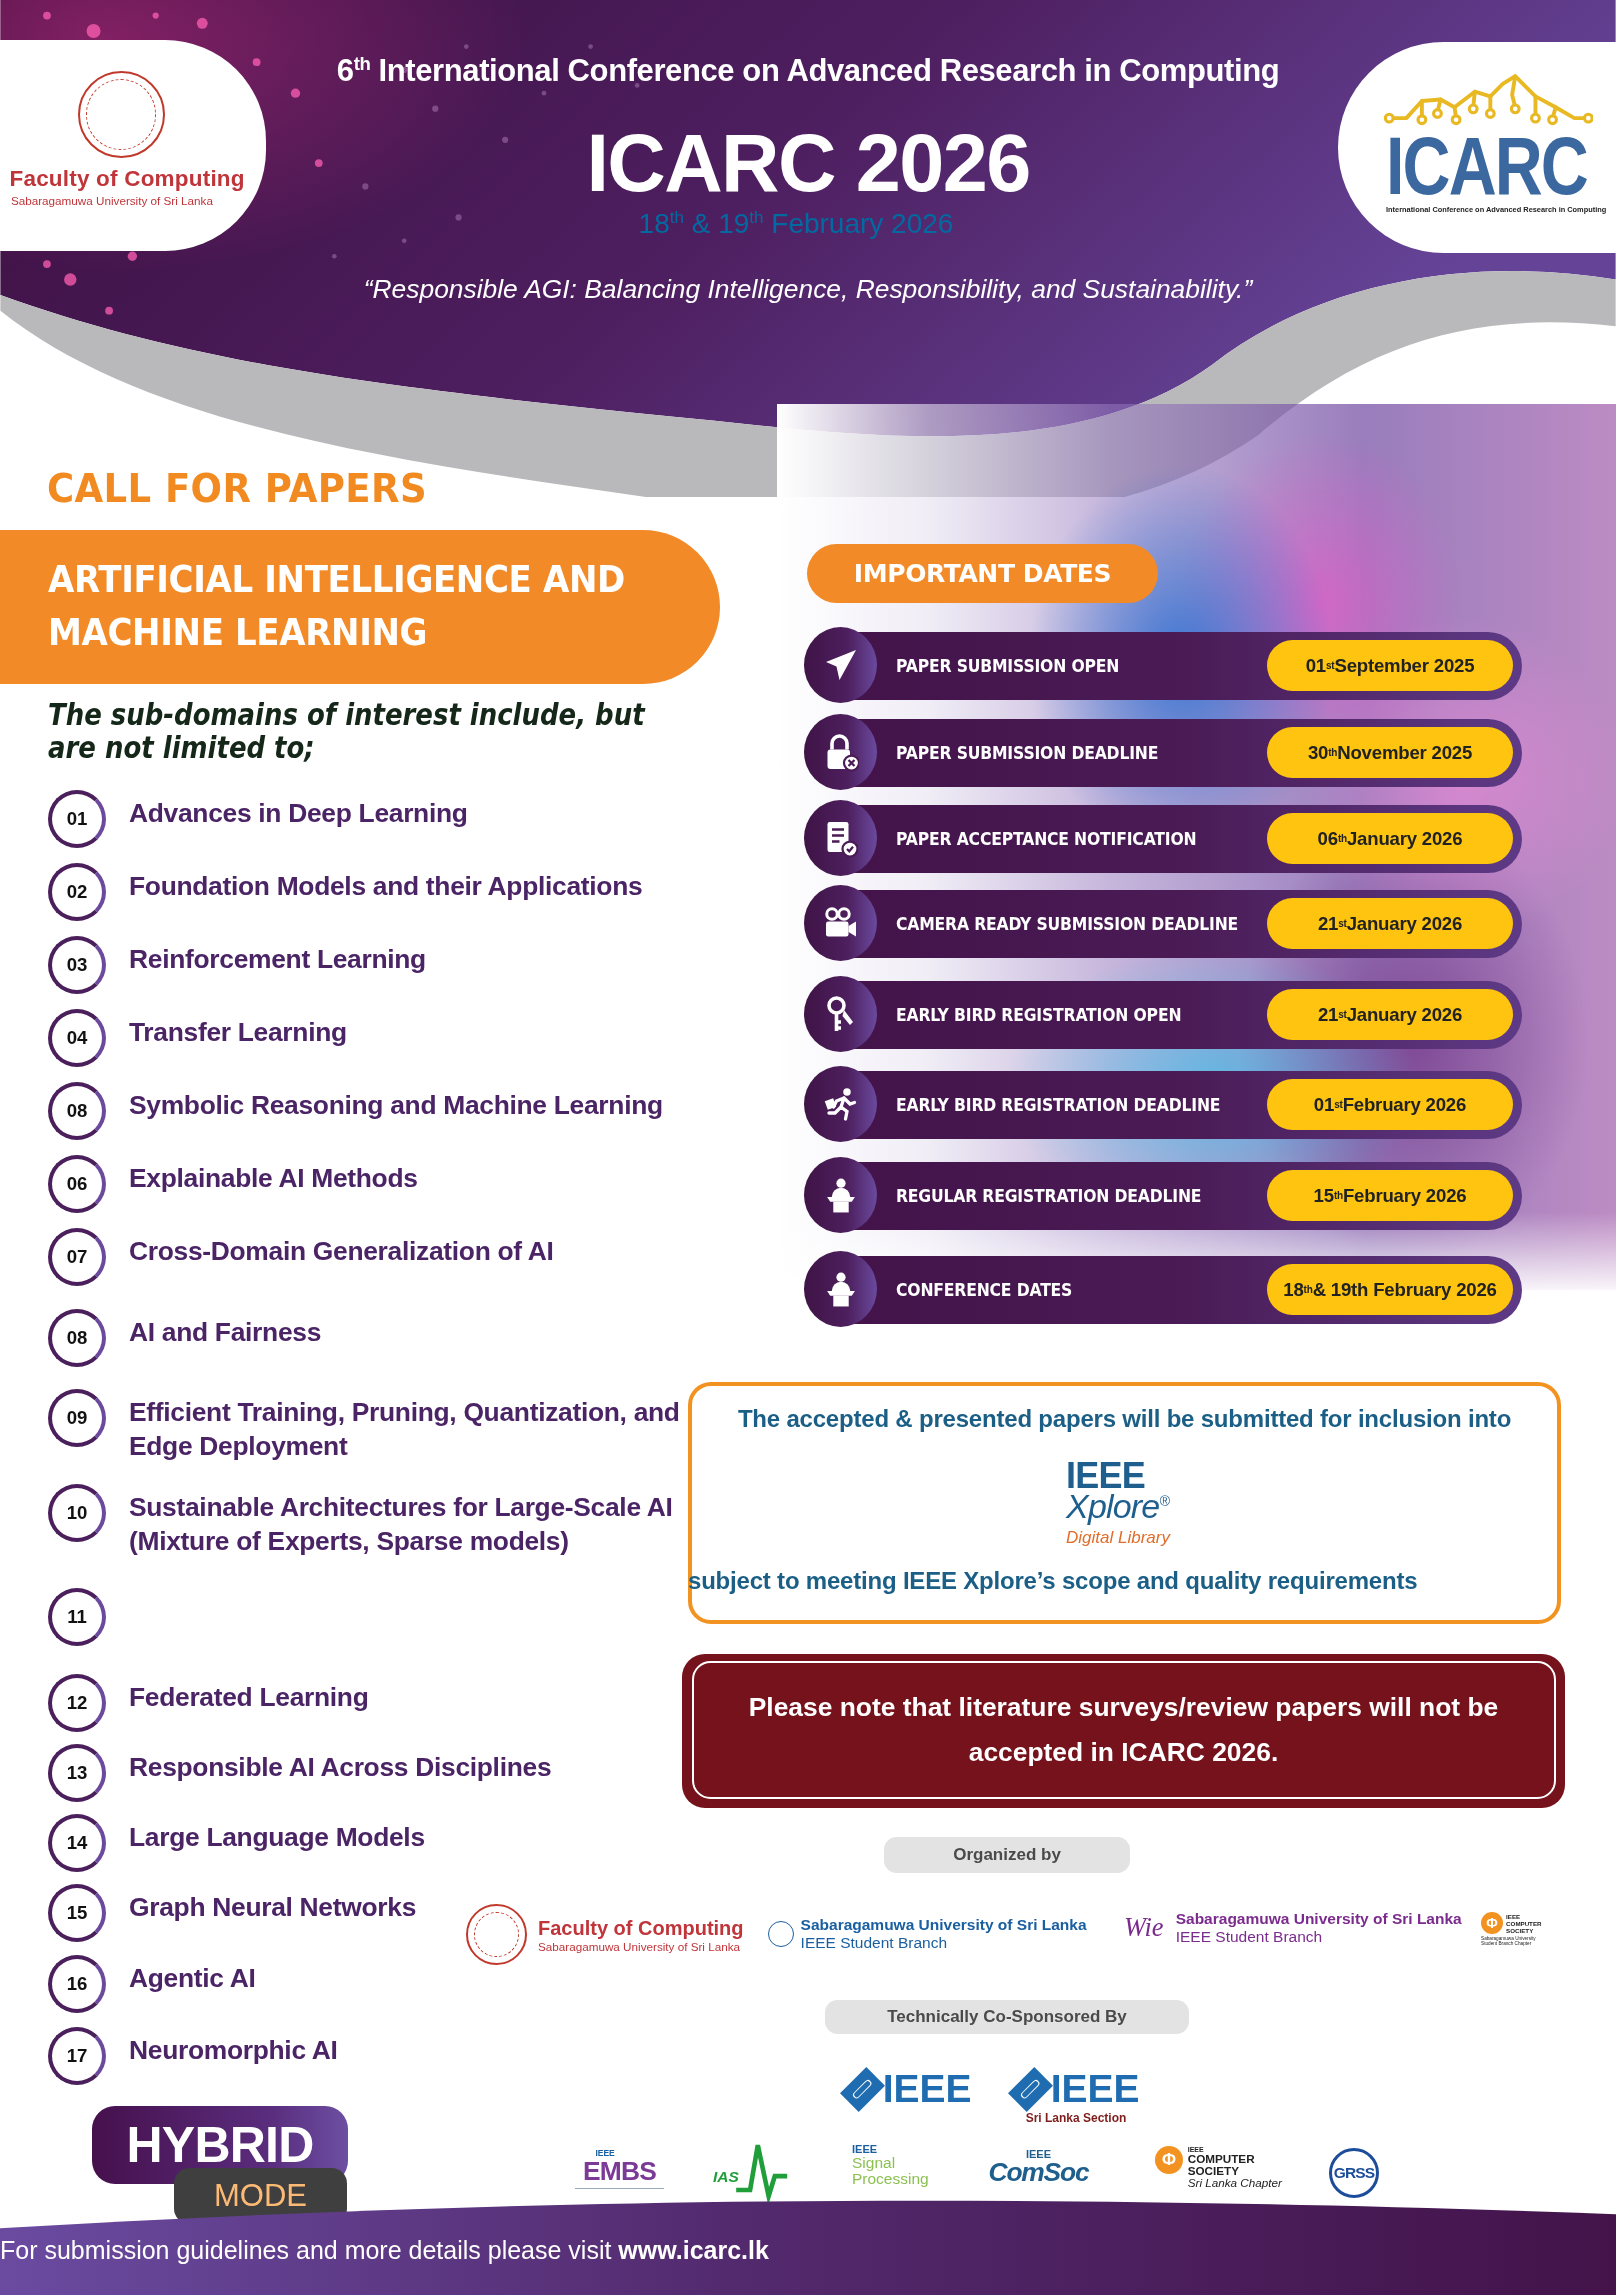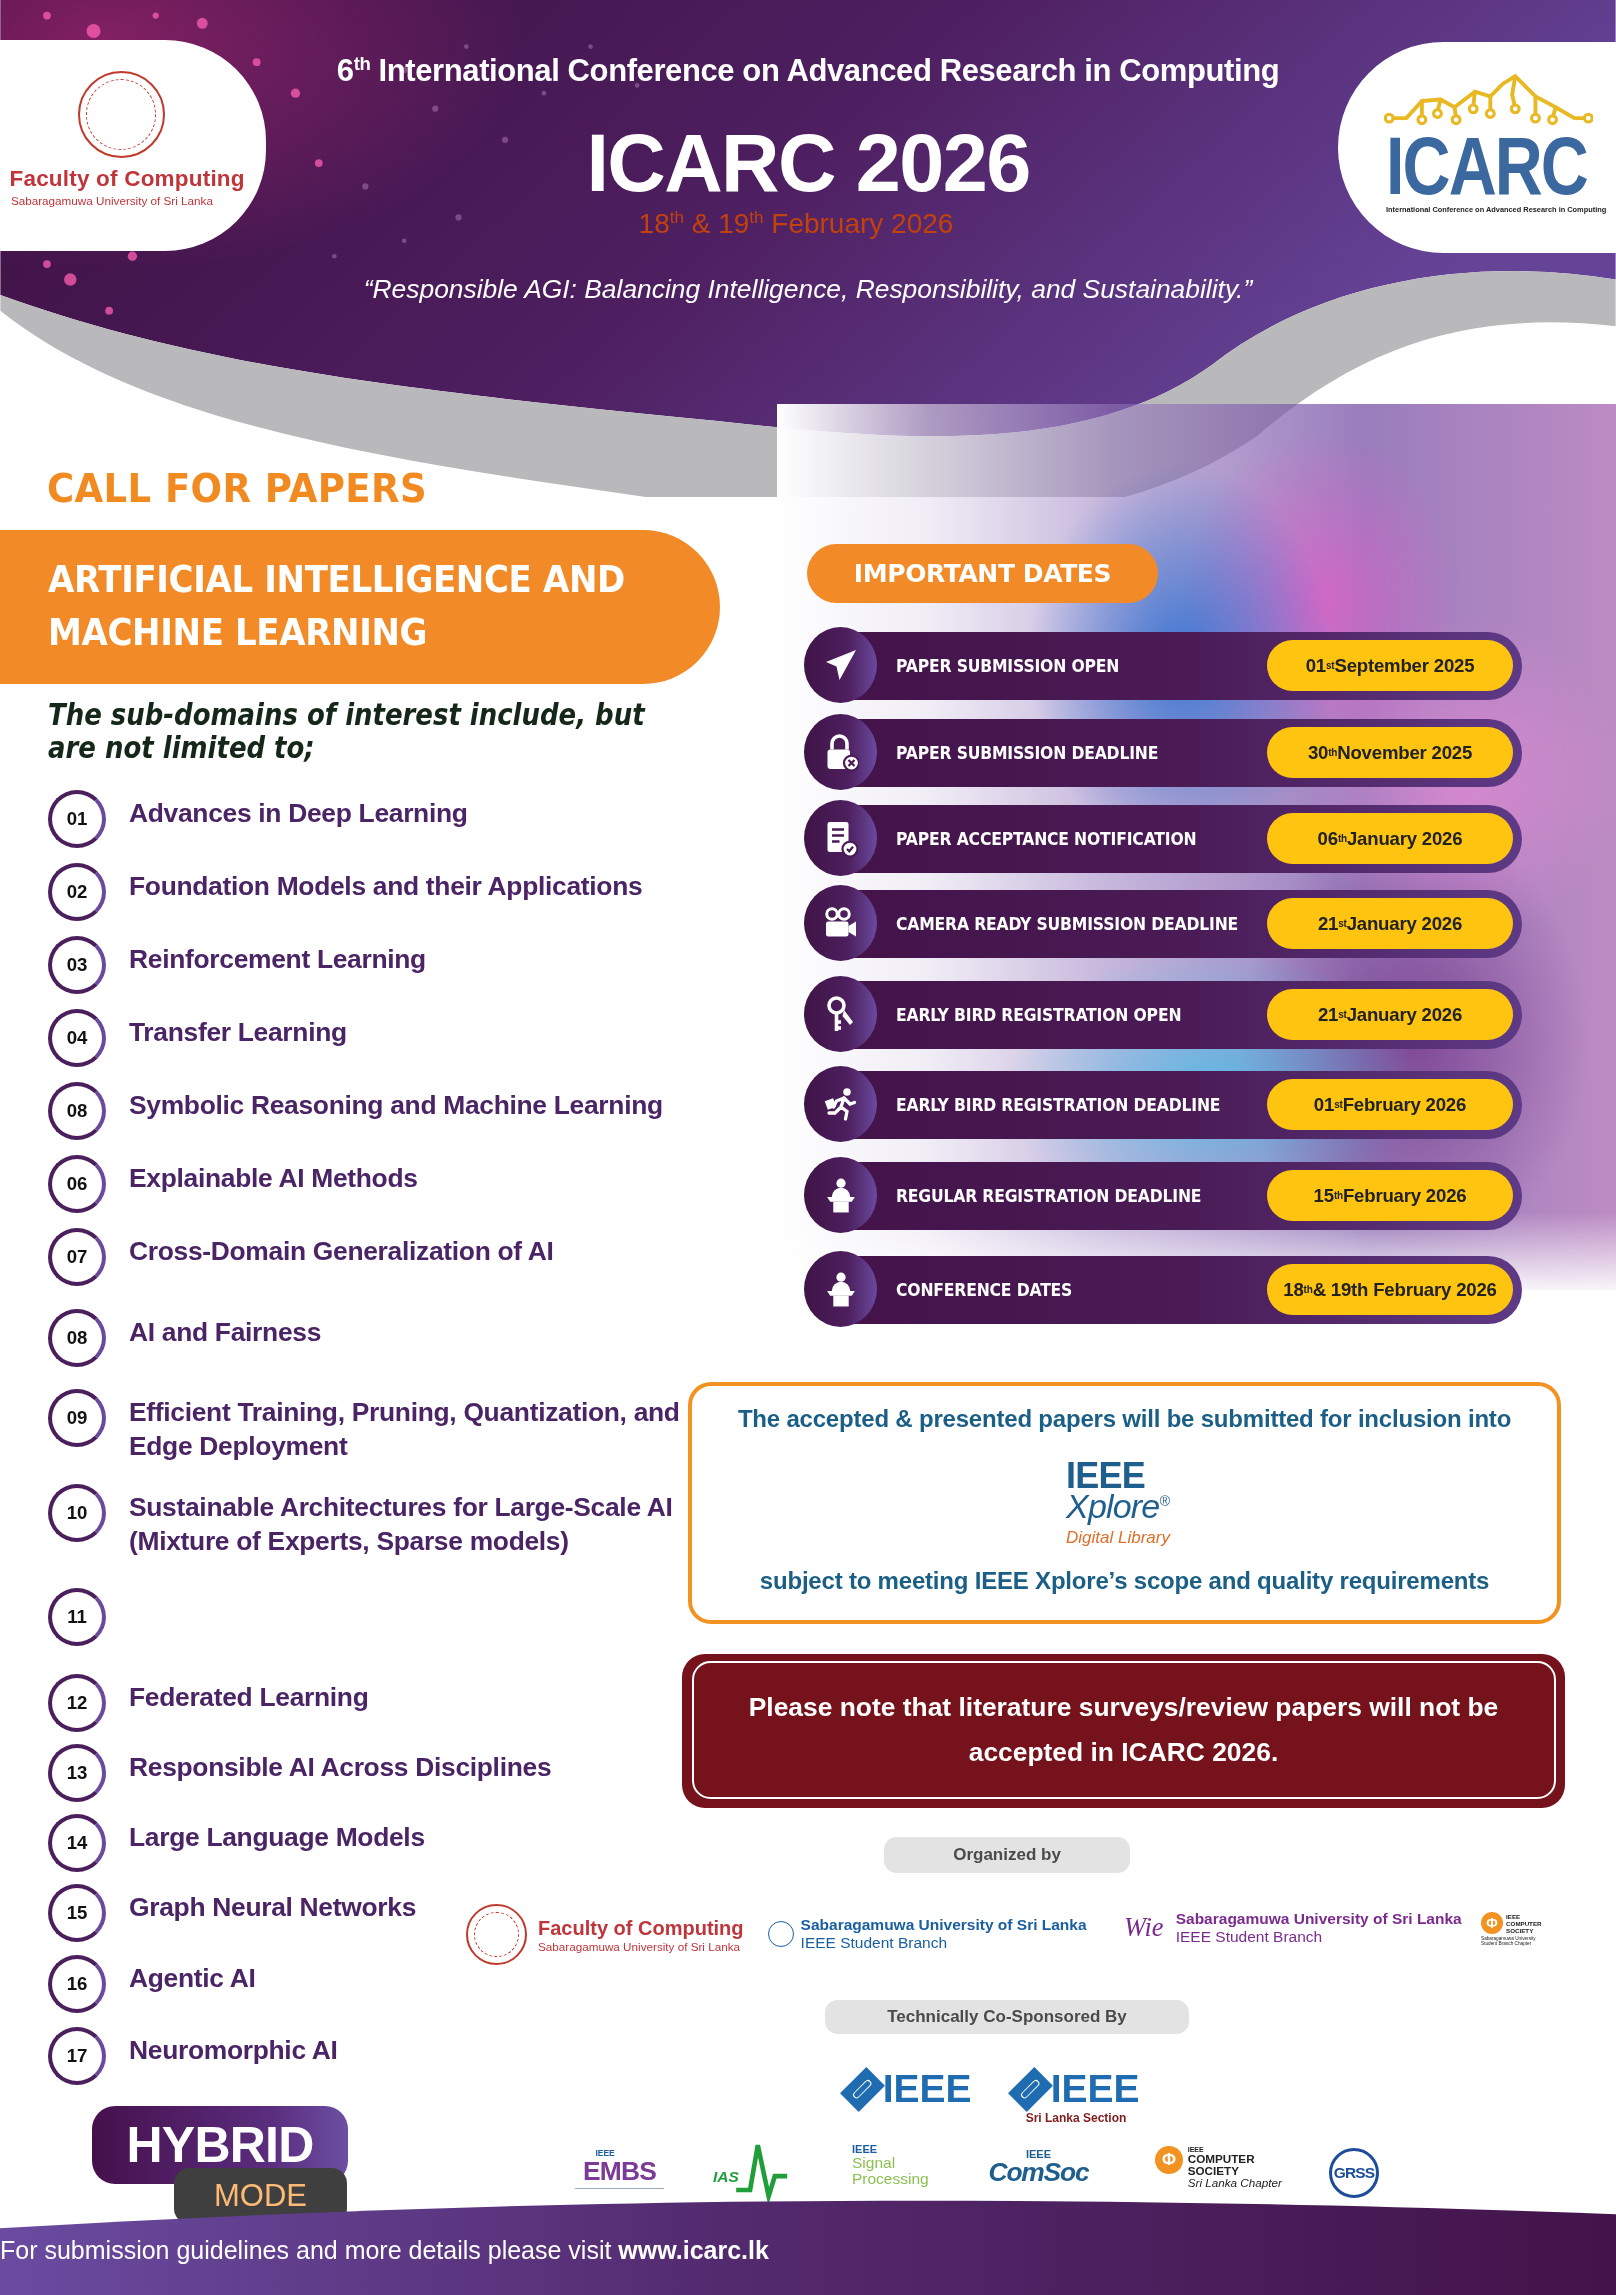--- a/index.html
+++ b/index.html
@@ -24,21 +24,21 @@
 .logo-box-left{left:-15.5px;top:40px;width:281px;height:211px;background:#fff;border-radius:0 101px 101px 0}
 .logo-box-right{left:1338px;top:42px;width:295px;height:211px;background:#fff;border-radius:109px 0 0 109px}
 .seal{position:absolute;border-radius:50%;border:2.3px solid #c0392b;}
 .seal::after{content:"";position:absolute;inset:6.2px;border-radius:50%;border:1.6px dashed #c0392b}
 .foc-title{color:#c0353a;font-weight:bold;letter-spacing:0.2px;white-space:nowrap}
 .foc-sub{color:#c0353a;white-space:nowrap}
 
 .conf-subtitle{left:0;width:1616px;top:53px;text-align:center;color:#fff;font-size:31px;font-weight:bold;letter-spacing:-0.4px}
 .conf-subtitle sup{font-size:18.6px}
 .conf-title{left:0;width:1616px;top:117px;text-align:center;color:#fff;font-size:81px;font-weight:bold;letter-spacing:-1.6px}
-.conf-dates{left:0;width:1592px;top:208px;text-align:center;color:#c2410c;font-size:28px}
+.conf-dates{left:0;width:1592px;top:208px;text-align:center;color:#0369a1;font-size:28px}
 .conf-dates sup{font-size:17px}
 .conf-theme{left:0;width:1616px;top:274px;text-align:center;color:#fff;font-size:26.4px;font-style:italic}
 
 .icarc-logo-text{color:#3c68a0;font-weight:bold;font-size:81px;letter-spacing:-2.3px;font-family:"Liberation Sans Narrow","Liberation Sans",sans-serif;transform:scaleX(.82);transform-origin:left}
 .icarc-logo-sub{font-size:7.4px;font-weight:bold;color:#222;white-space:nowrap}
 
 
 .cfp{left:47px;top:466px;color:#f28a22;font-size:39px;font-weight:bold;letter-spacing:0.4px;font-family:"DejaVu Sans",sans-serif;transform:scaleX(.95);transform-origin:left}
 .track-banner{left:0;top:530px;width:720px;height:154px;background:#f28a27;border-radius:0 78px 78px 0}
 .track-title{left:48px;top:553px;color:#fff;font-weight:bold;font-size:37px;line-height:53px;font-family:"DejaVu Sans",sans-serif;letter-spacing:-0.4px;transform:scaleX(.92);transform-origin:left}
@@ -56,21 +56,21 @@
 .date-label{position:absolute;left:92px;top:0;height:73px;display:flex;align-items:center;color:#fff;font-weight:bold;font-size:17px;letter-spacing:-0.2px;font-family:"DejaVu Sans",sans-serif;transform:scaleX(.92);transform-origin:left}
 .date-value{position:absolute;left:463px;top:11px;width:246px;height:51px;border-radius:26px;background:#fec40f;display:flex;align-items:center;justify-content:center;color:#222;font-size:18.6px;font-weight:bold;letter-spacing:-0.2px}
 
 
 .xplore-box{left:688px;top:1382px;width:873px;height:242px;border:4.7px solid #f29321;border-radius:23px;background:#fff}
 .xplore-top{left:688px;top:1405px;width:873px;text-align:center;color:#1b5f86;font-size:24px;font-weight:bold;letter-spacing:-0.2px}
 .xplore-logo-ieee{left:1066px;top:1455px;color:#1f5f8e;font-size:36px;font-weight:bold;letter-spacing:-0.8px}
 .xplore-logo-x{left:1066px;top:1487px;color:#1f5f8e;font-size:34px;font-style:italic;letter-spacing:-0.8px}
 .xplore-logo-x sup{font-size:14px}
 .xplore-logo-dl{left:1066px;top:1528px;color:#e06d2b;font-size:17px;font-style:italic}
-.xplore-bottom{left:688px;top:1567px;width:873px;text-align:center;color:#1b5f86;font-size:24px;font-weight:bold;letter-spacing:-0.2px}
+.xplore-bottom{left:688px;top:1567px;width:873px;color:#1b5f86;font-size:24px;font-weight:bold;letter-spacing:-0.2px}
 
 
 .note-box{left:682px;top:1654px;width:883px;height:154px;background:#75121b;border-radius:23px}
 .note-inner{left:692px;top:1661px;width:864px;height:138px;border:2.3px solid #fff;border-radius:18.6px}
 .note-text{left:715px;top:1685px;width:817px;text-align:center;color:#fff;font-size:26.4px;font-weight:bold;line-height:45px}
 
 
 .pill-label{background:#e3e3e3;border-radius:12.4px;color:#4a4a4a;font-weight:bold;font-size:17px;display:flex;align-items:center;justify-content:center}
 .org-item{position:absolute;display:flex;align-items:center}
 .org-name-1{color:#c0353a;font-weight:bold;font-size:20px;line-height:23px;white-space:nowrap}

